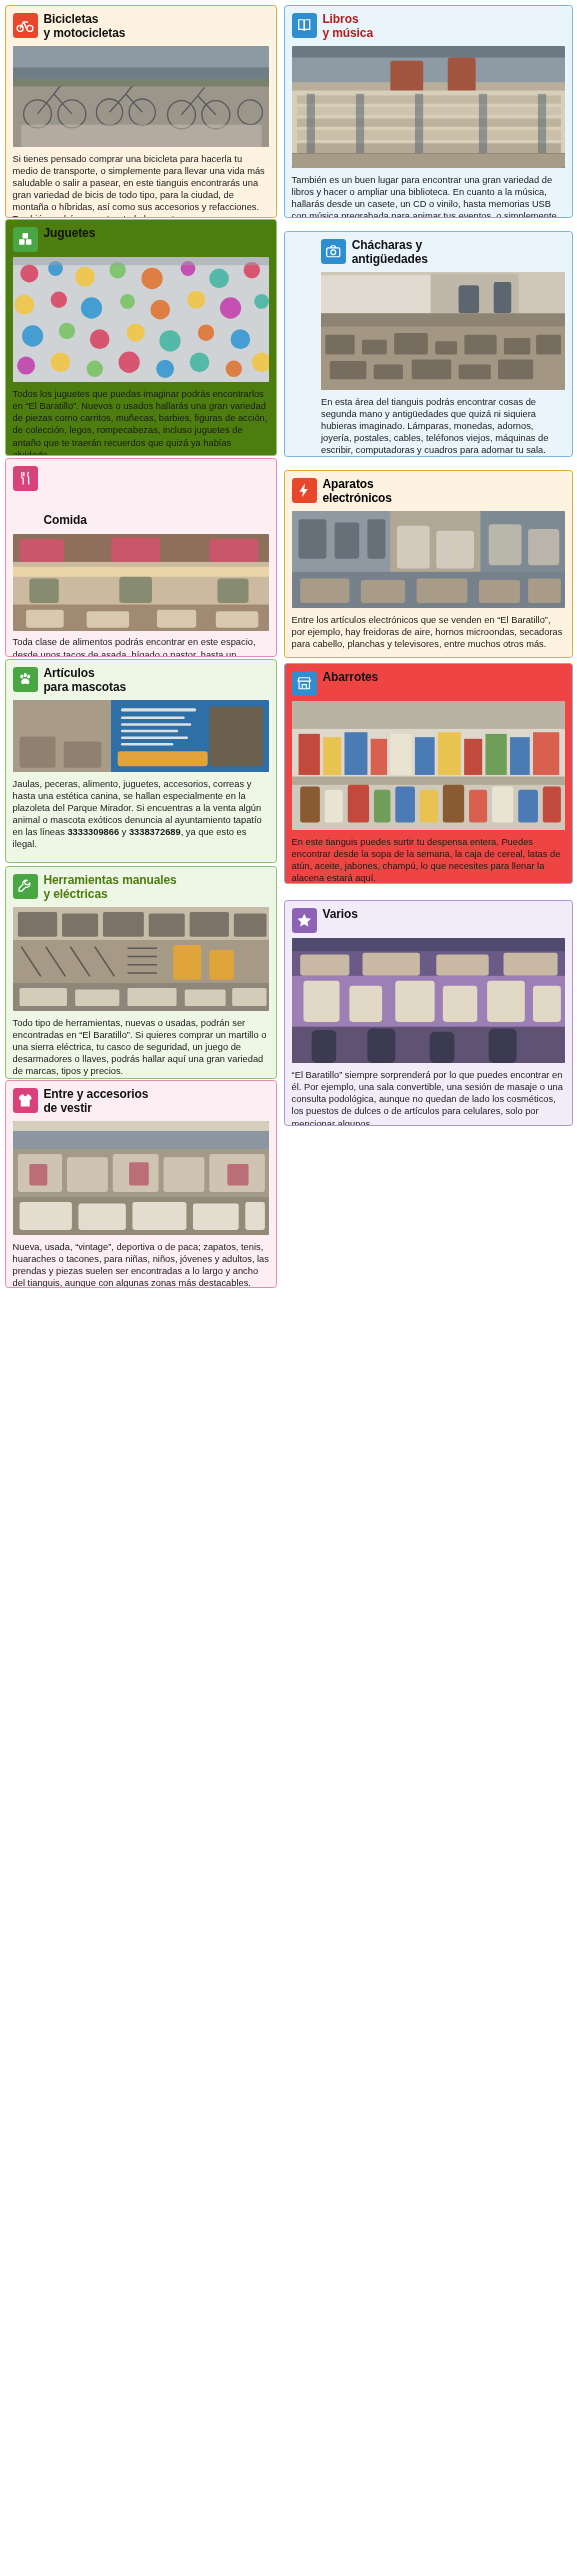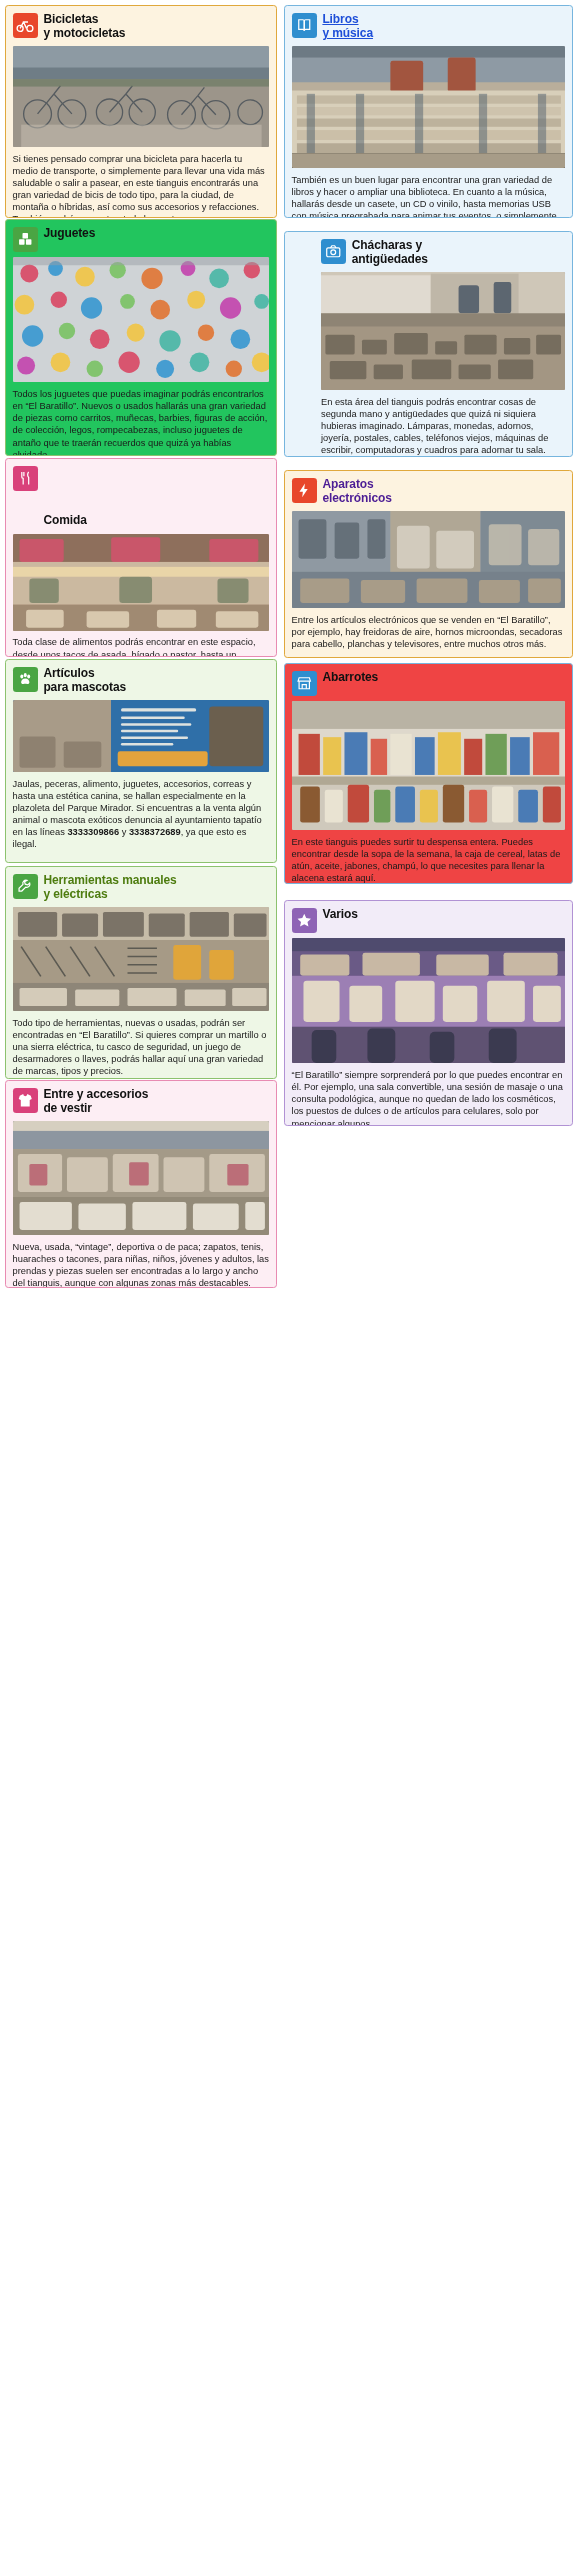--- a/index.html
+++ b/index.html
@@ -114,21 +114,21 @@
   </div>
 
   <div class="card col-r" id="card-libros" style="top: 5px; height: 213px; background: rgb(234, 244, 251); border: 0.8px solid rgb(118, 181, 222);">
     <div class="card-head">
       <div class="icon-badge" style="background: rgb(47, 142, 207);">
         <svg width="16.5" height="16.5" viewBox="0 0 24 24" fill="none" stroke="#fff" stroke-width="1.8">
           <path d="M4 4 h6 a2 2 0 0 1 2 2 v14 a2 2 0 0 0 -2 -2 H4z"></path>
           <path d="M20 4 h-6 a2 2 0 0 0 -2 2 v14 a2 2 0 0 1 2 -2 h6z"></path>
         </svg>
       </div>
-      <div class="card-title" style="color: #1d4ed8; white-space: pre-line; text-decoration: underline;">Libros
+      <div class="card-title" style="color: #b91c1c; white-space: pre-line;">Libros
 y música</div>
     </div>
     <div class="photo" style="height:122px;">
       <svg viewBox="0 0 334 148" preserveAspectRatio="none">
         <rect width="334" height="148" fill="#b9ae9b"></rect>
         <rect y="0" width="334" height="44" fill="#8e9aa4"></rect>
         <rect x="0" y="0" width="334" height="14" fill="#6d7a84"></rect>
         <g fill="#a2553f">
           <rect x="120" y="18" width="40" height="38" rx="3"></rect>
           <rect x="190" y="14" width="34" height="42" rx="3"></rect>
@@ -148,21 +148,21 @@
           <rect x="228" y="58" width="10" height="74"></rect>
           <rect x="300" y="58" width="10" height="74"></rect>
         </g>
         <rect x="0" y="130" width="334" height="18" fill="#9e9versus"></rect>
         <rect x="0" y="130" width="334" height="18" fill="#a79c88"></rect>
       </svg>
     </div>
     <div class="card-body">También es un buen lugar para encontrar una gran variedad de libros y hacer o ampliar una biblioteca. En cuanto a la música, hallarás desde un casete, un CD o vinilo, hasta memorias USB con música pregrabada para animar tus eventos, o simplemente pasar la tarde escuchando a tus artistas favoritos.</div>
   </div>
 
-  <div class="card col-l" id="card-juguetes" style="top: 219px; height: 237px; background: #22c55e; border: 0.8px solid rgb(140, 194, 110);">
+  <div class="card col-l" id="card-juguetes" style="top: 219px; height: 237px; background: #4d7c0f; border: 0.8px solid rgb(140, 194, 110);">
     <div class="card-head">
       <div class="icon-badge" style="background: rgb(74, 165, 67);">
         <svg width="16.5" height="16.5" viewBox="0 0 24 24" fill="#fff">
           <rect x="3" y="12" width="8" height="8" rx="1"></rect>
           <rect x="13" y="12" width="8" height="8" rx="1"></rect>
           <rect x="8" y="3" width="8" height="8" rx="1"></rect>
         </svg>
       </div>
       <div class="card-title" style="color: rgb(17, 17, 17); white-space: pre-line;">Juguetes</div>
     </div>
@@ -291,21 +291,21 @@
     <div class="card-body">Toda clase de alimentos podrás encontrar en este espacio, desde unos tacos de asada, hígado o pastor, hasta un delicioso filete de pescado. Quesadillas, tostadas y sushi. Hay platillos para todos los gustos. No olvides acompañarlos con un rico vaso de agua fresca, tejuino, pulque o cerveza de raíz.</div>
   </div>
 
   <div class="card col-r" id="card-electronicos" style="top: 470px; height: 188px; background: rgb(253, 243, 224); border: 0.8px solid rgb(224, 168, 60);">
     <div class="card-head">
       <div class="icon-badge" style="background: rgb(232, 71, 43);">
         <svg width="16.5" height="16.5" viewBox="0 0 24 24" fill="#fff">
           <path d="M13 2 L5 14 h5 l-1 8 l8 -12 h-5 z"></path>
         </svg>
       </div>
-      <div class="card-title" style="color: #4c1d95; white-space: pre-line;">Aparatos
+      <div class="card-title" style="color: #000000; white-space: pre-line;">Aparatos
 electrónicos</div>
     </div>
     <div class="photo" style="height:97px;">
       <svg viewBox="0 0 334 118" preserveAspectRatio="none">
         <rect width="334" height="118" fill="#9aa3ab"></rect>
         <rect x="0" y="0" width="120" height="118" fill="#8f99a2"></rect>
         <rect x="120" y="0" width="110" height="118" fill="#b0a795"></rect>
         <rect x="230" y="0" width="104" height="118" fill="#7e8a93"></rect>
         <g fill="#5b6670" opacity="0.8">
           <rect x="8" y="10" width="34" height="48" rx="3"></rect>

